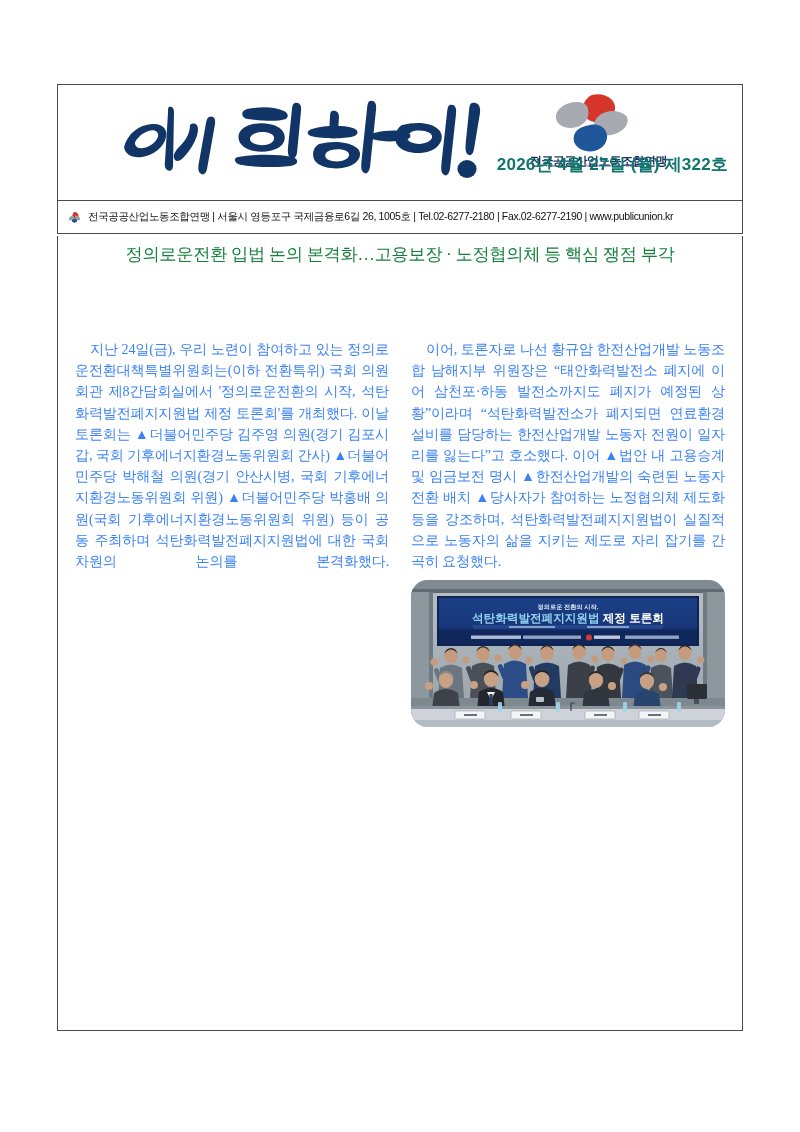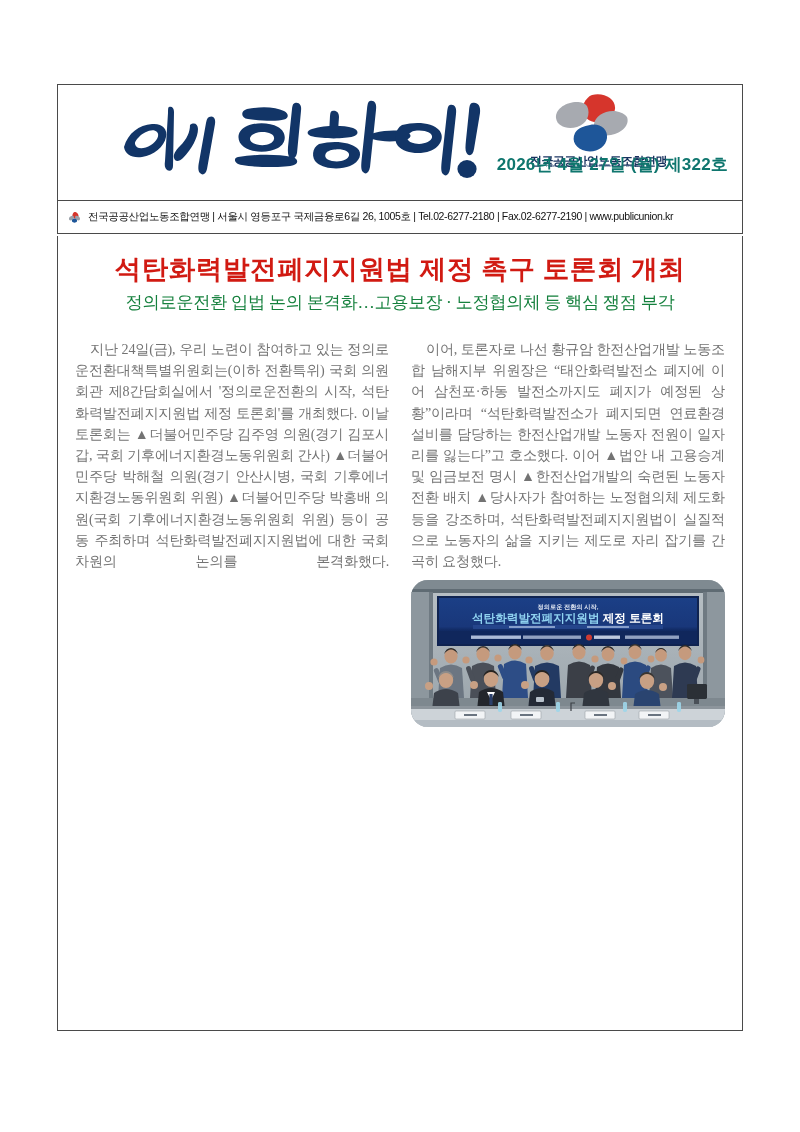--- a/index.html
+++ b/index.html
@@ -173,21 +173,21 @@
   }
   .col p {
     margin: 0;
     font-family: "Liberation Serif", "DejaVu Serif", serif;
     font-size: 14.1px;
     line-height: 21.2px;
     text-align: justify;
     text-align-last: justify;
     letter-spacing: -0.2px;
     text-indent: 15px;
-    color: #737373;
+    color: #3b82f6;
     word-break: break-all;
   }
   .col p.lastnat { text-align-last: left; }
   .col p + p { margin-top: 0px; }
 
   
   .photo-wrap {
     margin-top: 8px;
     margin-bottom: 8px;
     width: 314px;
@@ -257,21 +257,20 @@
         <path d="M6,5.4 C7,7 6,9.4 3.8,10 C1.8,10.6 0.6,9.4 1.2,7.6 C1.8,5.8 4.2,4.6 6,5.4 Z" fill="#9aa0a8"></path>
         <path d="M8,5.4 C9.8,4.6 12.2,5.8 12.8,7.6 C13.4,9.4 12.2,10.6 10.2,10 C8,9.4 7,7 8,5.4 Z" fill="#9aa0a8"></path>
         <path d="M7,8.2 C9,8.2 10.4,9.8 9.6,11.4 C8.8,13 5.2,13 4.4,11.4 C3.6,9.8 5,8.2 7,8.2 Z" fill="#1e5699"></path>
       </svg>
       <div class="contact-text">전국공공산업노동조합연맹 | 서울시 영등포구 국제금융로6길 26, 1005호 | Tel.02-6277-2180 | Fax.02-6277-2190 | www.publicunion.kr</div>
     </div>
   </div>
 
   <div class="article-frame">
 
-    <div class="headline">석탄화력발전폐지지원법 제정 촉구 토론회 개최</div>
     <div class="subheadline">정의로운전환 입법 논의 본격화…고용보장 · 노정협의체 등 핵심 쟁점 부각</div>
 
     <div class="columns">
 
       <div class="col">
         <p>지난 24일(금), 우리 노련이 참여하고 있는 정의로운전환대책특별위원회는(이하 전환특위) 국회 의원회관 제8간담회실에서 '정의로운전환의 시작, 석탄화력발전폐지지원법 제정 토론회'를 개최했다. 이날 토론회는 ▲더불어민주당 김주영 의원(경기 김포시갑, 국회 기후에너지환경노동위원회 간사) ▲더불어민주당 박해철 의원(경기 안산시병, 국회 기후에너지환경노동위원회 위원) ▲더불어민주당 박홍배 의원(국회 기후에너지환경노동위원회 위원) 등이 공동 주최하며 석탄화력발전폐지지원법에 대한 국회 차원의 논의를 본격화했다.</p>
       </div>
 
       <div class="col">
         <p class="lastnat">이어, 토론자로 나선 황규암 한전산업개발 노동조합 남해지부 위원장은 “태안화력발전소 폐지에 이어 삼천포·하동 발전소까지도 폐지가 예정된 상황”이라며 “석탄화력발전소가 폐지되면 연료환경 설비를 담당하는 한전산업개발 노동자 전원이 일자리를 잃는다”고 호소했다. 이어 ▲법안 내 고용승계 및 임금보전 명시 ▲한전산업개발의 숙련된 노동자 전환 배치 ▲당사자가 참여하는 노정협의체 제도화 등을 강조하며, 석탄화력발전폐지지원법이 실질적으로 노동자의 삶을 지키는 제도로 자리 잡기를 간곡히 요청했다.</p>

